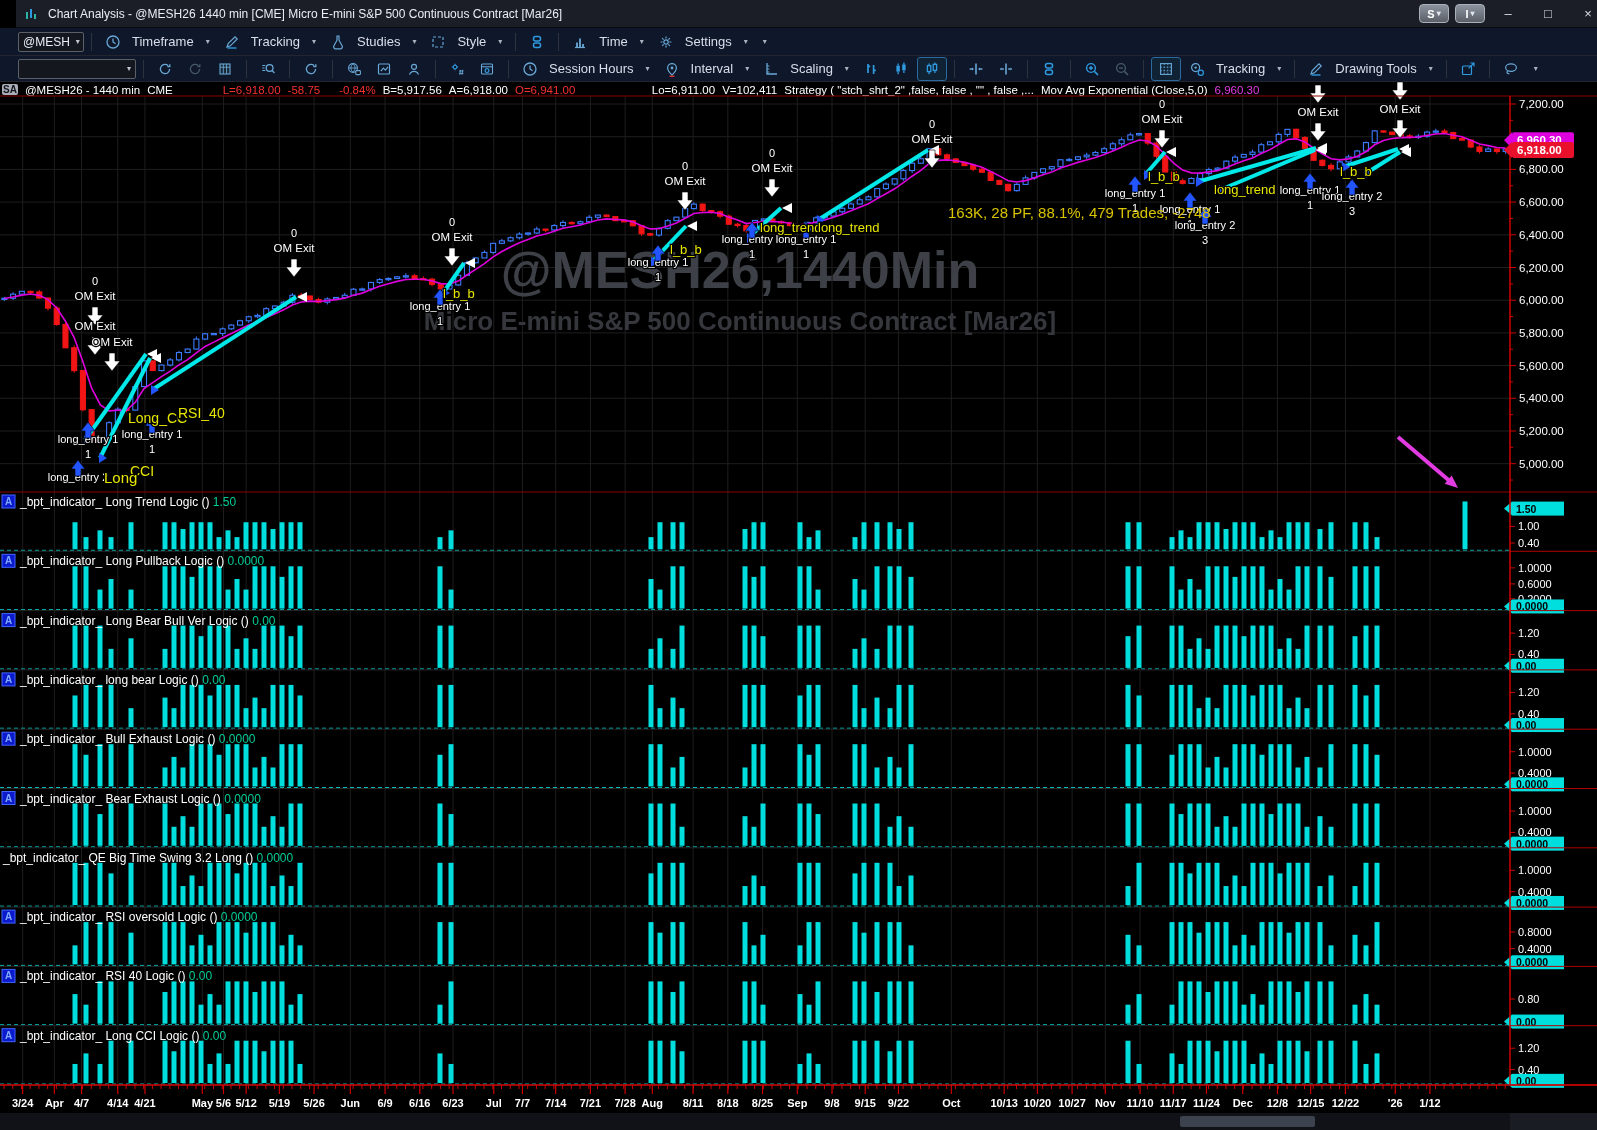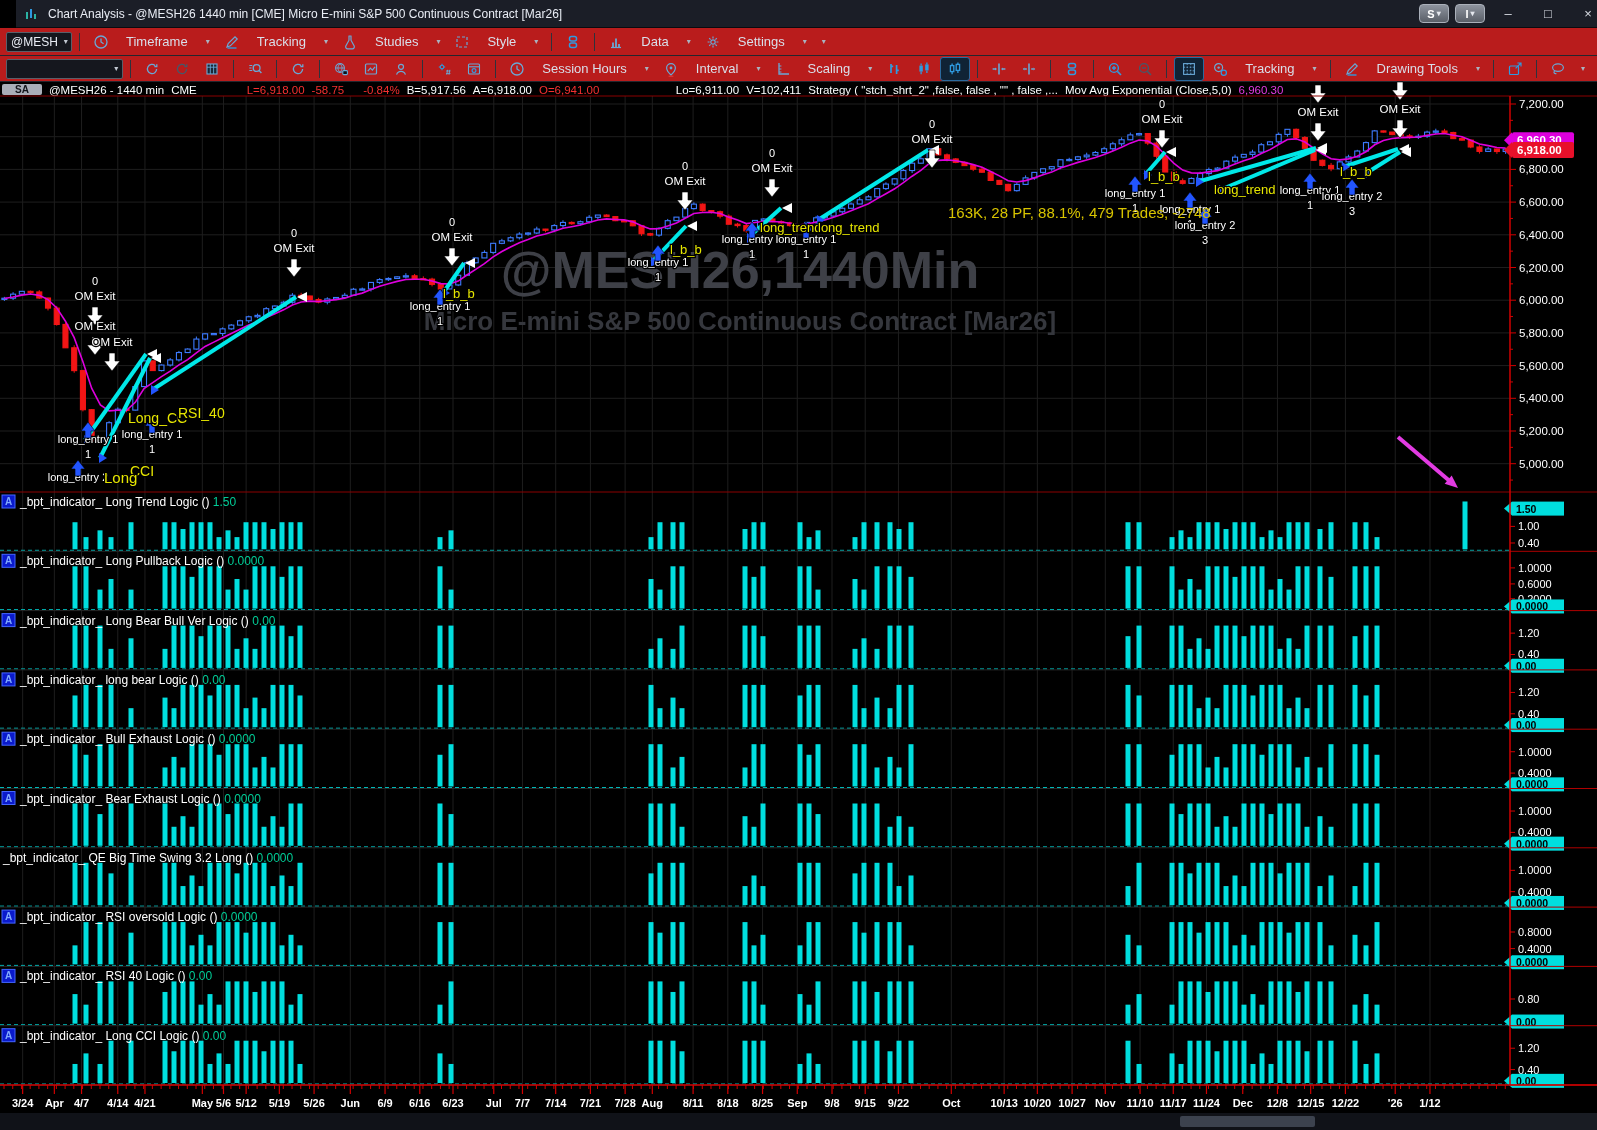--- a/index.html
+++ b/index.html
@@ -9,36 +9,36 @@
   .titlebar{position:absolute;left:16px;top:0;width:1597px;height:28px;background:#1b1e27;
     display:flex;align-items:center;padding:0 8px;gap:8px;border-bottom:1px solid #0a0b0f;}
   .titlebar .title{color:#e9edf5;font-size:12px;white-space:nowrap;}
   .win-ctrls{margin-left:auto;display:flex;align-items:center;gap:6px;}
   .si-btn{width:30px;height:19px;border-radius:4px;background:linear-gradient(#8d939e,#5a5f68);
     border:1px solid #aab0ba;color:#fff;font-size:11px;font-weight:bold;
     display:flex;align-items:center;justify-content:center;gap:2px;}
   .si-btn .car{font-size:8px;color:#e5e8ee;}
   .wbtn{width:34px;height:22px;color:#d7dbe2;font-size:13px;display:flex;align-items:center;justify-content:center;}
   
-  .tb{position:absolute;left:0;width:1597px;background:#b91c1c;display:flex;align-items:center;
-    padding:0 6px;gap:2px;border-bottom:1px solid #23262e;text-align:center;}
+  .tb{position:absolute;left:0;width:1597px;background:#0f172a;display:flex;align-items:center;
+    padding:0 18px;gap:2px;border-bottom:1px solid #23262e;text-align:center;}
   #tb1{top:28px;height:28px;}
   #tb2{top:56px;height:26px;}
-  .tbtn{display:flex;align-items:center;gap:17px;color:#d9dfea;font-size:13px;padding:3px 6px;border-radius:3px;white-space:nowrap;}
+  .tbtn{display:flex;align-items:center;gap:11px;color:#d9dfea;font-size:13px;padding:3px 6px;border-radius:3px;white-space:nowrap;}
   .tbtn .car{font-size:8px;color:#aab2c0;margin-left:1px;}
   .tbtn.boxed{border:1px solid #2b6a9e;background:#102335;}
   .tsep{width:1px;height:18px;background:#2e323c;margin:0 5px;flex:none;}
   .combo{height:20px;background:#15171e;border:1px solid #5a5f6a;border-radius:2px;color:#e9edf5;
     font-size:12px;display:flex;align-items:center;padding:0 4px;justify-content:space-between;}
   .combo .car{font-size:8px;color:#c2c8d2;margin-left:6px;}
   svg.ic{width:16px;height:16px;flex:none;}
   
   .dataline{position:absolute;left:0;top:82px;width:1510px;height:15px;display:flex;align-items:center;
     gap:7px;padding-left:2px;font-size:11.5px;white-space:nowrap;overflow:hidden;}
-  .sa-badge{background:#a9aeb8;color:#14161c;font-size:10px;font-weight:bold;padding:0 13px;border-radius:2px;flex:none;}
+  .sa-badge{background:#a9aeb8;color:#14161c;font-size:10px;font-weight:bold;padding:0 1px;border-radius:2px;flex:none;}
   
   #chart-svg{position:absolute;left:0;top:0;}
   #chart-svg text{font-family:"Liberation Sans",sans-serif;}
   
   .hscroll{position:absolute;left:0;top:1113px;width:1510px;height:17px;background:#101218;}
   .hscroll .thumb{position:absolute;left:1180px;top:3px;width:135px;height:11px;background:#3c424e;border-radius:2px;}
   .corner{position:absolute;left:1510px;top:1113px;width:87px;height:17px;background:#191c23;}
 </style>
 </head>
 <body>
@@ -109,21 +109,21 @@
           <rect x="4.5" y="2.5" width="7" height="4.6" rx="2" stroke="#2f9ae0" fill="none" stroke-width="1.5"></rect>
           <rect x="4.5" y="8.9" width="7" height="4.6" rx="2" stroke="#2f9ae0" fill="none" stroke-width="1.5"></rect>
         </svg>
       </div>
       <div class="tsep"></div>
       <div class="tbtn">
         <svg class="ic" viewBox="0 0 16 16">
           <path d="M3 13.5h10" stroke="#69a8d6" stroke-width="1.2"></path>
           <path d="M5 13V8.5M8 13V4.5M11 13v-3" stroke="#69a8d6" stroke-width="1.8"></path>
         </svg>
-        <span>Data</span>
+        <span>Time</span>
         <span class="car">▾</span>
       </div>
       <div class="tbtn">
         <svg class="ic" viewBox="0 0 16 16">
           <circle cx="8" cy="8" r="2.2" stroke="#69a8d6" fill="none" stroke-width="1.2"></circle>
           <path d="M8 2.6v2M8 11.4v2M2.6 8h2M11.4 8h2M4.2 4.2l1.4 1.4M10.4 10.4l1.4 1.4M11.8 4.2l-1.4 1.4M5.6 10.4l-1.4 1.4" stroke="#69a8d6" stroke-width="1.2"></path>
         </svg>
         <span>Settings</span>
         <span class="car">▾</span>
       </div>

